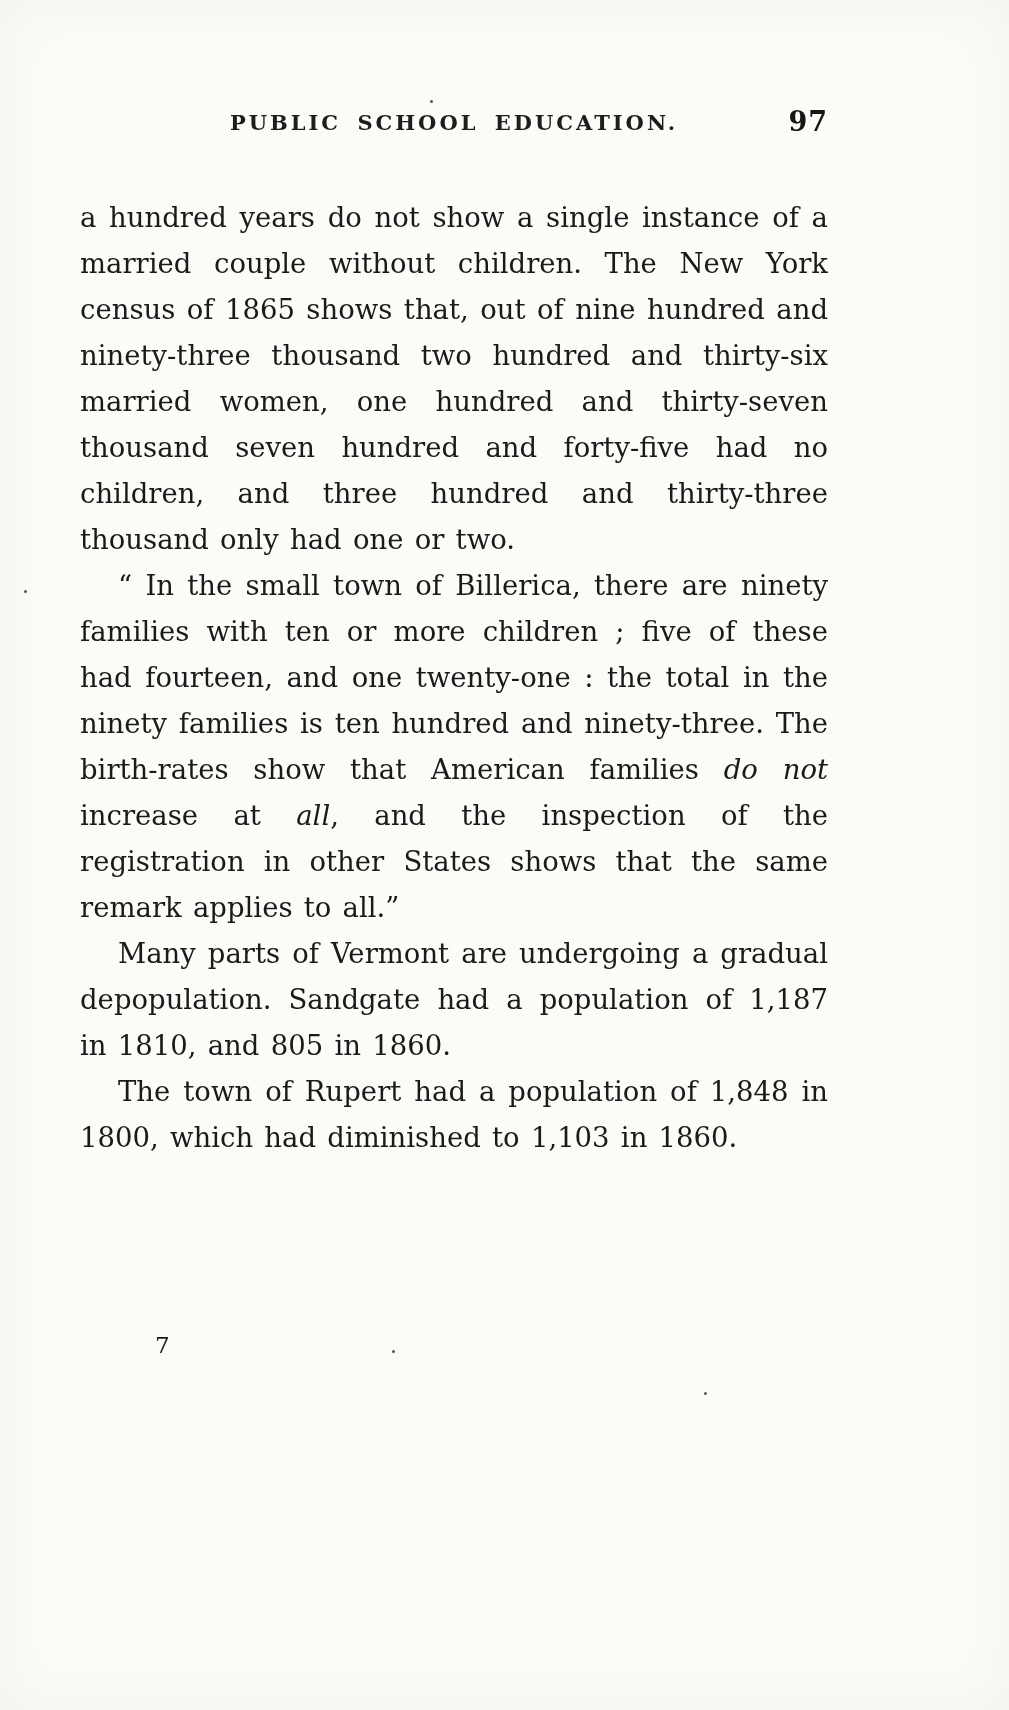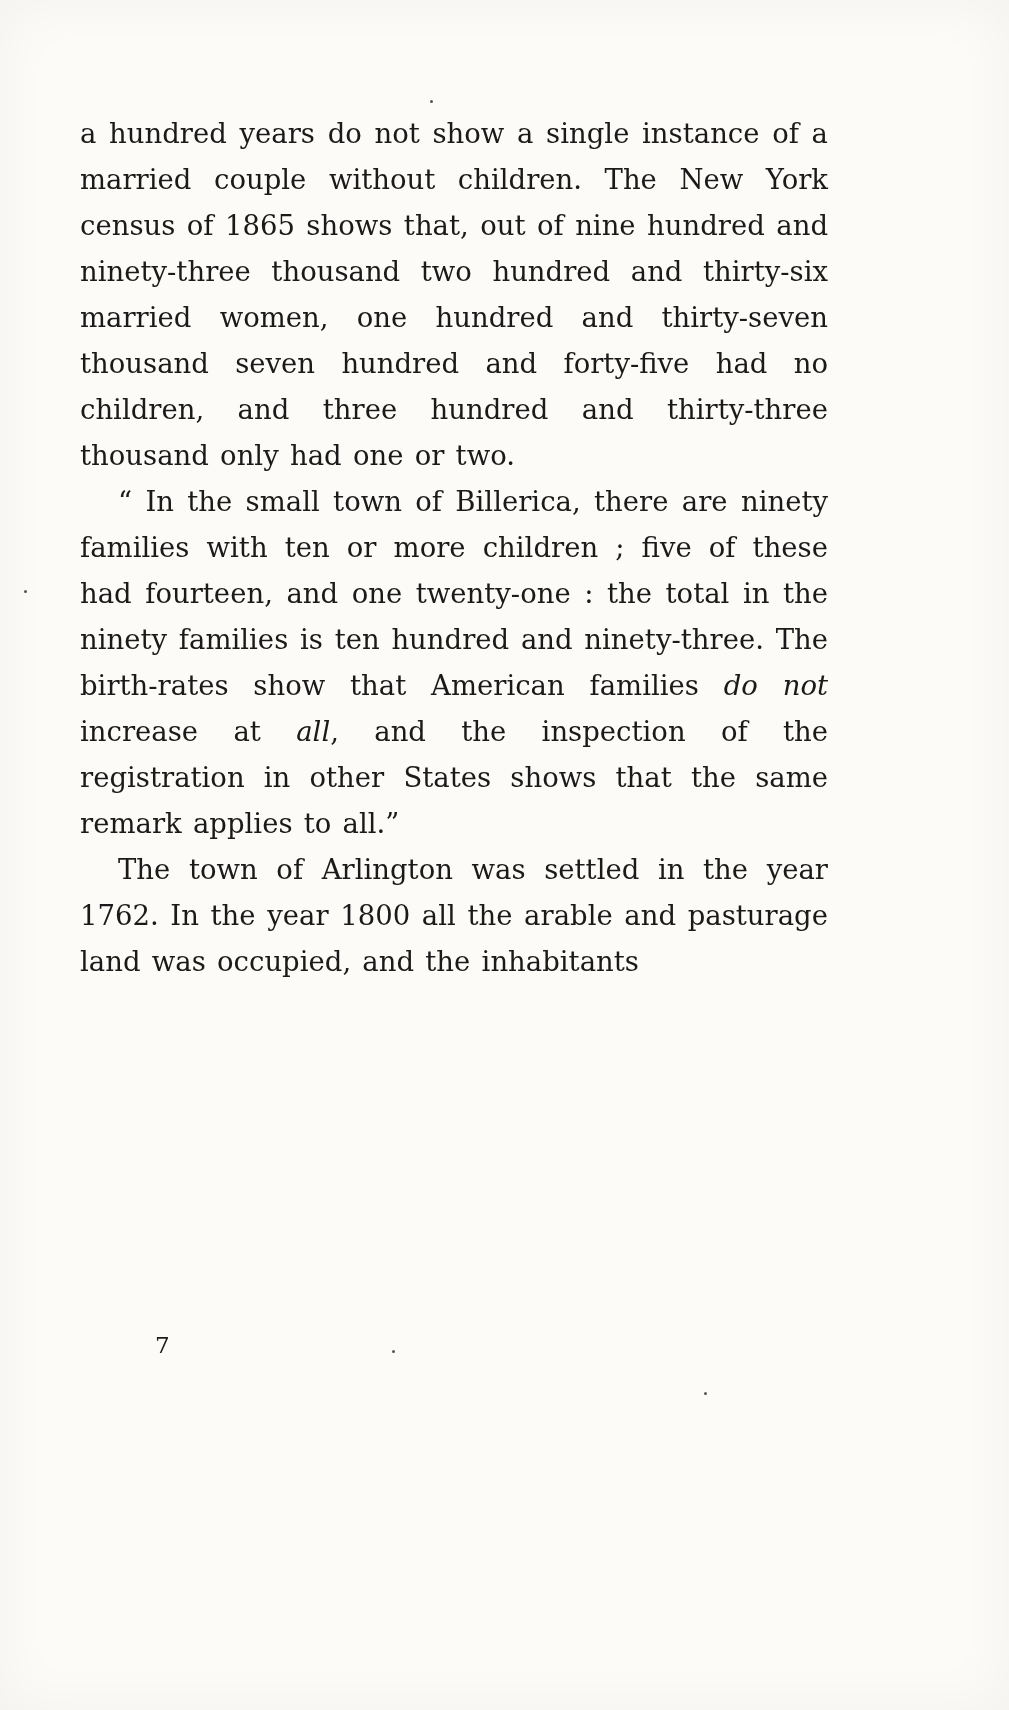--- a/index.html
+++ b/index.html
@@ -77,25 +77,30 @@
     border-radius: 50%;
   }
 </style>
 </head>
 <body>
 
 <div class="page">
 
   <div class="content-col">
 
+    <div class="page-header">
+      <span class="running-title">PUBLIC SCHOOL EDUCATION.</span>
+      <span class="page-number">97</span>
+    </div>
 
     <div class="body-text" id="body-text">
         <p class=""><span>a hundred years do not show a single instance of a married couple without children.  The New York census of 1865 shows that, out of nine hundred and ninety-three thousand two hundred and thirty-six married women, one hundred and thirty-seven thousand seven hundred and forty-five had no children, and three hundred and thirty-three thousand only had one or two.</span></p>
         <p class="indent"><span>“ In the small town of Billerica, there are ninety families with ten or more children ; five of these had fourteen, and one twenty-one : the total in the ninety families is ten hundred and ninety-three.  The birth-rates show that American families </span><em>do not</em><span> increase at </span><em>all</em><span>, and the inspection of the registration in other States shows that the same remark applies to all.”</span></p>
-        <p class="indent"><span>The town of Arlington was settled in the year 1762.  In the year 1800 all the arable and pasturage land was occupied, and the inhabitants</span></p>
+        <p class="indent"><span>Many parts of Vermont are undergoing a gradual depopulation.  Sandgate had a population of 1,187 in 1810, and 805 in 1860.</span></p>
+        <p class="indent"><span>The town of Rupert had a population of 1,848 in 1800, which had diminished to 1,103 in 1860.</span></p>
       </div>
 
   </div>
 
   <div class="signature-mark">7</div>
 
   <div class="speck" style="left:430px; top:100px; width:3px; height:3px;"></div>
   <div class="speck" style="left:392px; top:1350px; width:3px; height:3px;"></div>
   <div class="speck" style="left:704px; top:1392px; width:3px; height:3px;"></div>
   <div class="speck" style="left:24px; top:590px; width:3px; height:3px;"></div>

